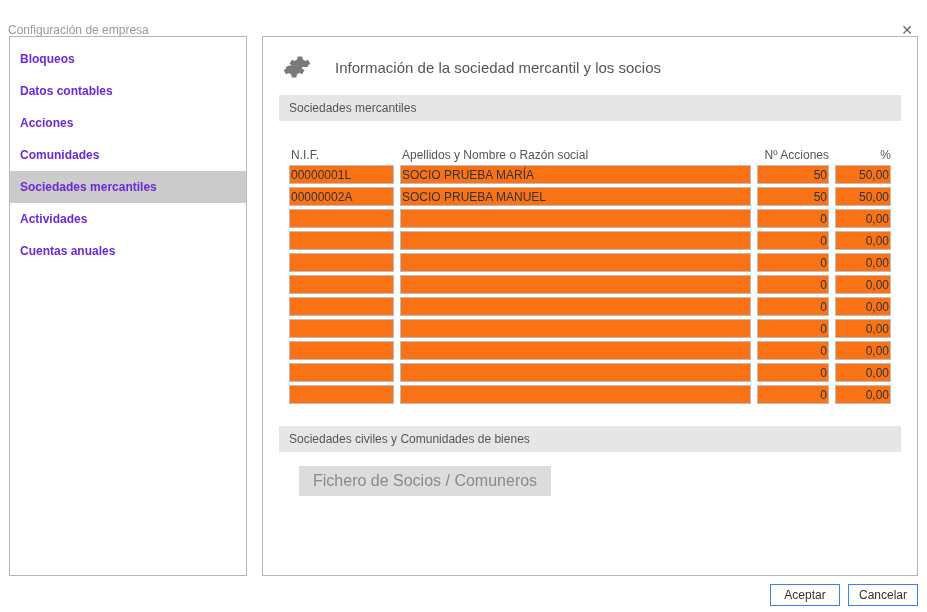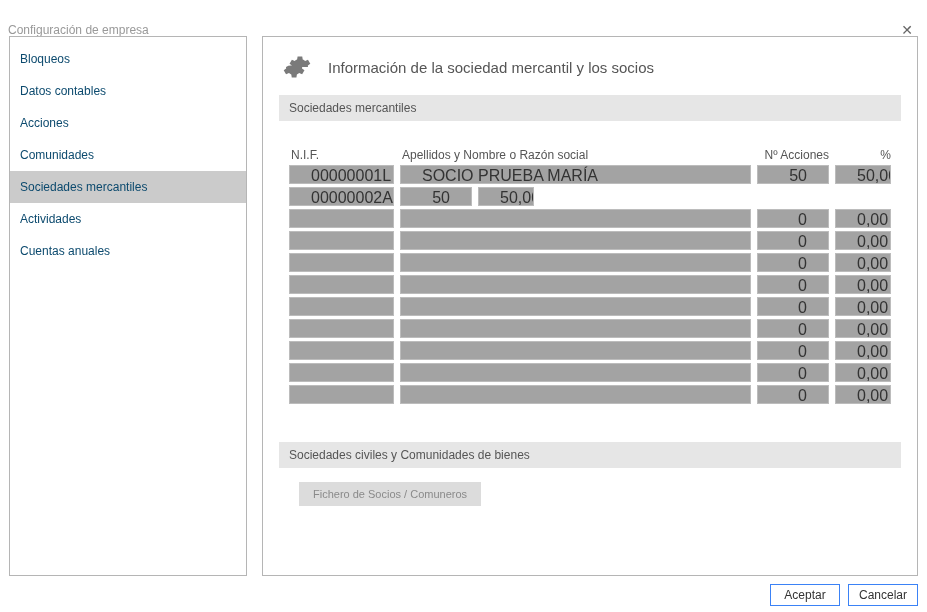--- a/index.html
+++ b/index.html
@@ -38,37 +38,38 @@
     gap: 15px;
   }
   .sidebar {
     width: 238px;
     border: 1px solid #b5b5b5;
     box-sizing: border-box;
     padding-top: 6px;
   }
   .sidebar-item {
     padding: 9px 10px;
-    color: #0c4a6e;
+    color: #6d28d9;
     cursor: pointer;
+    font-weight: bold;
   }
   .sidebar-item.selected {
     background: #cbcbcb;
   }
   .main {
     flex: 1;
     border: 1px solid #b5b5b5;
     box-sizing: border-box;
     padding: 10px 16px 10px 16px;
     overflow: hidden;
   }
   .header-row {
     display: flex;
     align-items: center;
-    gap: 17px;
+    gap: 24px;
     padding: 6px 0 14px 4px;
   }
   .gear {
     width: 28px;
     height: 28px;
     color: #7a7a7a;
   }
   .page-title {
     font-size: 15px;
     color: #555;
@@ -95,43 +96,43 @@
   .col-pct    { width: 56px; text-align: right; }
   .data-row {
     display: flex;
     gap: 6px;
     margin-bottom: 3px;
   }
   .cell {
     border: 1px solid #bcbcbc;
     height: 19px;
     line-height: 19px;
-    padding: 0 21px;
+    padding: 0 1px;
     box-sizing: border-box;
-    background: #a3a3a3;
-    font-size: 16px;
+    background: #f97316;
+    font-size: 12px;
     color: #333;
     overflow: hidden;
     white-space: nowrap;
   }
   .cell.num { text-align: right; }
   .section-bar2 {
     background: #e6e6e6;
     padding: 6px 10px;
     color: #555;
-    margin-top: 38px;
+    margin-top: 22px;
   }
   .fichero-btn {
     display: inline-block;
     margin-top: 14px;
     margin-left: 20px;
     background: #dcdcdc;
     color: #8a8a8a;
     padding: 6px 14px;
-    font-size: 11px;
+    font-size: 16px;
     cursor: default;
   }
   .footer {
     position: absolute;
     right: 9px;
     bottom: 6px;
     display: flex;
     gap: 8px;
   }
   .btn {
@@ -183,20 +184,21 @@
       </div>
       <div id="rows">
           <div class="data-row">
             <div class="cell col-nif">00000001L</div>
             <div class="cell col-name">SOCIO PRUEBA MARÍA</div>
             <div class="cell col-acc num">50</div>
             <div class="cell col-pct num">50,00</div>
           </div>
           <div class="data-row">
             <div class="cell col-nif">00000002A</div>
+            <div class="cell col-name">SOCIO PRUEBA MANUEL</div>
             <div class="cell col-acc num">50</div>
             <div class="cell col-pct num">50,00</div>
           </div>
           <div class="data-row">
             <div class="cell col-nif"></div>
             <div class="cell col-name"></div>
             <div class="cell col-acc num">0</div>
             <div class="cell col-pct num">0,00</div>
           </div>
           <div class="data-row">

